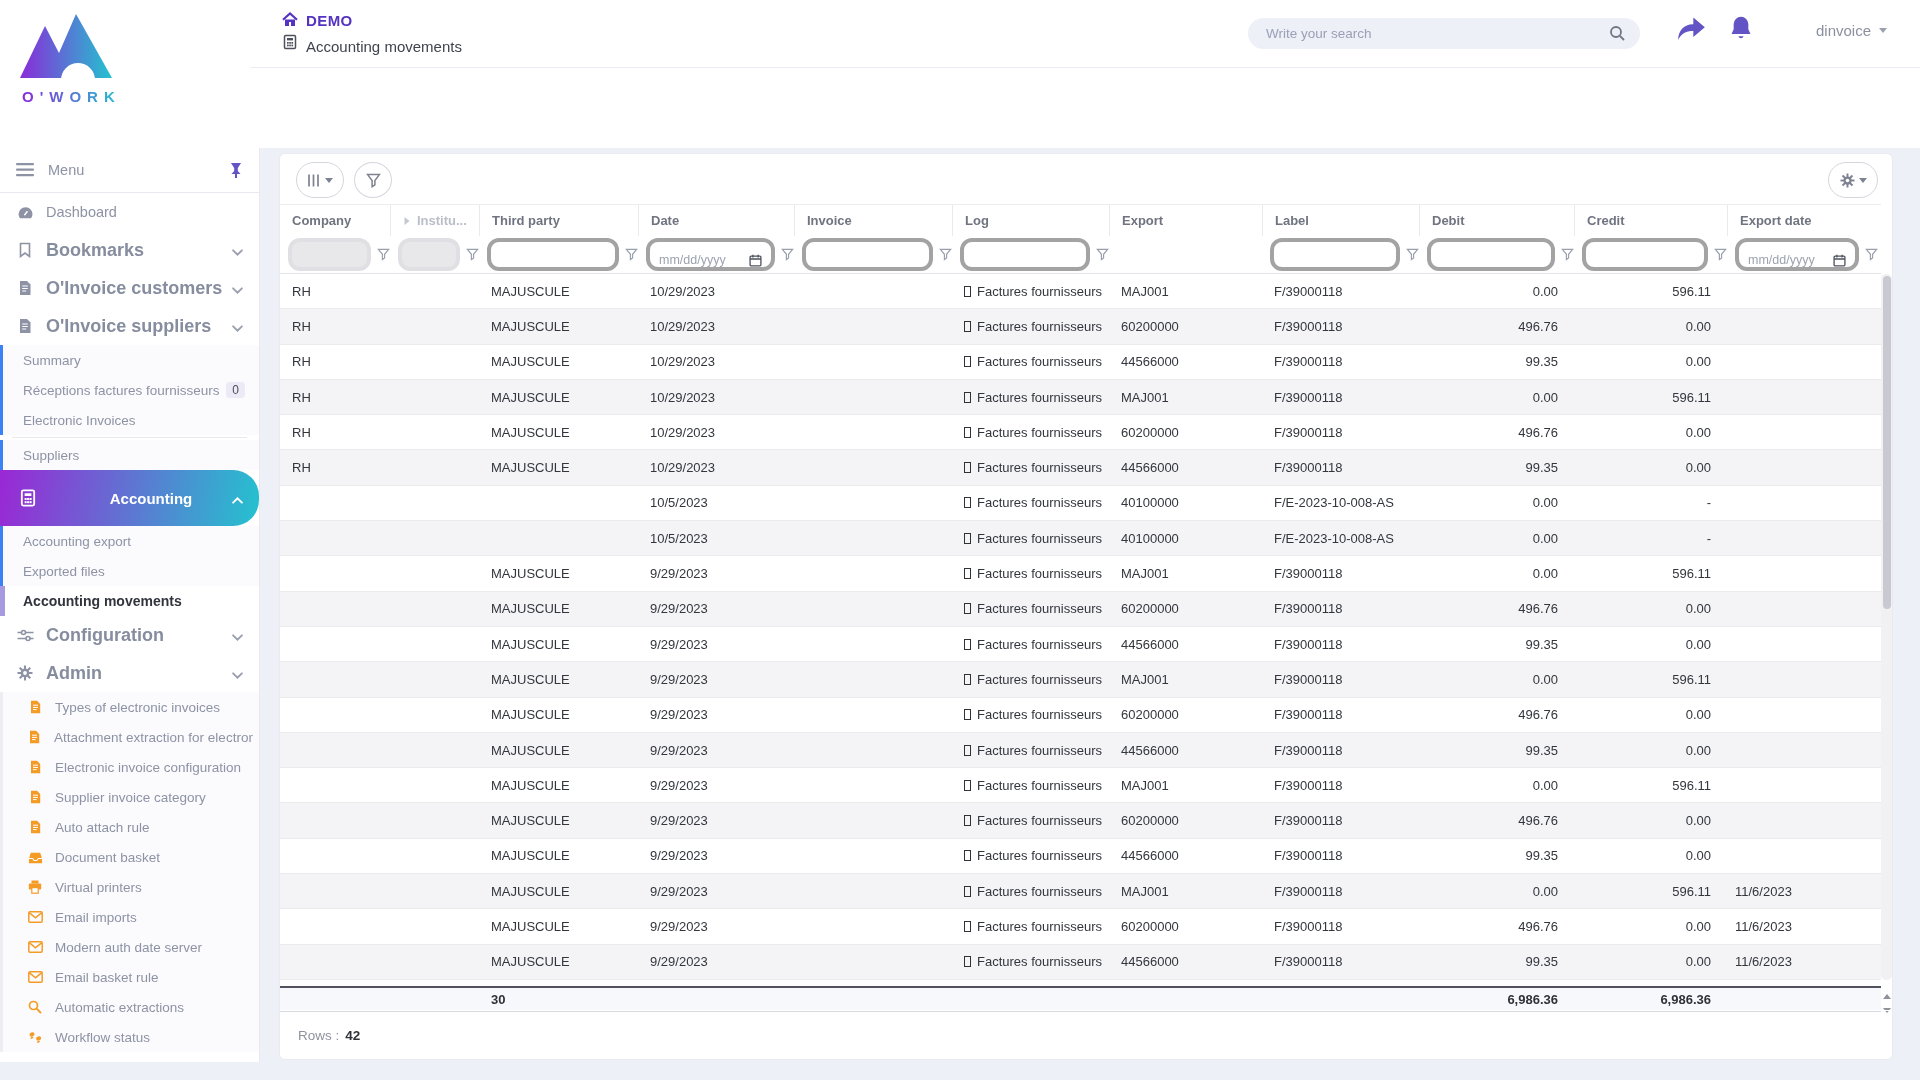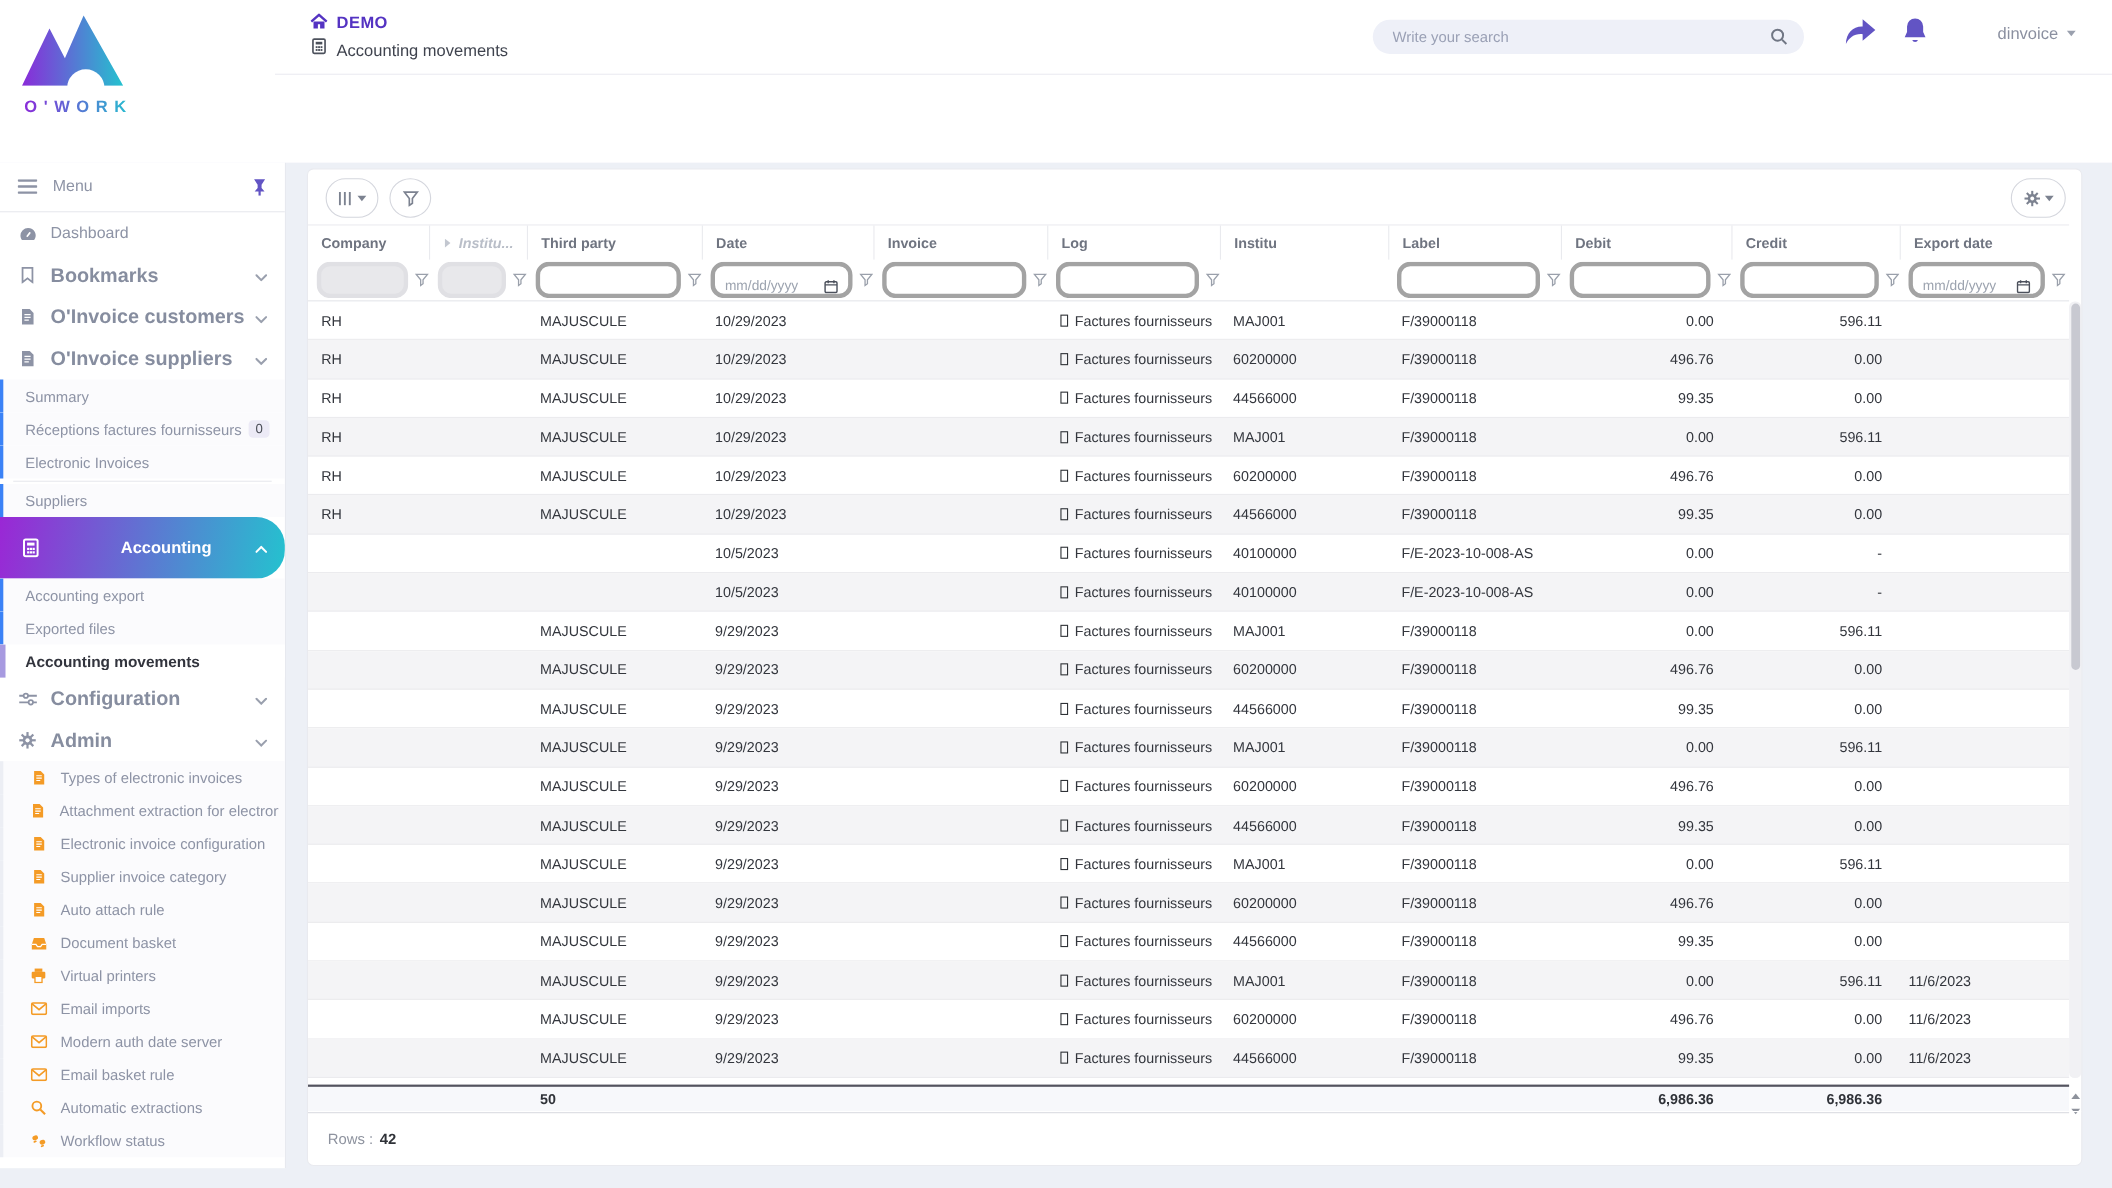--- a/index.html
+++ b/index.html
@@ -49,21 +49,21 @@
   
   .content { position:absolute; left:260px; top:148px; width:1660px; height:932px; background:#edf0f6; }
   .card { position:absolute; left:19px; top:5px; width:1614px; height:907px; background:#fff; border:1px solid #e9eaef; border-radius:6px; }
   .toolbar { position:absolute; left:0; top:0; width:100%; height:50px; }
   .tbtn { position:absolute; top:8px; height:36px; border:1px solid #d4d6dd; border-radius:18px; background:#fff; display:flex; align-items:center; justify-content:center; gap:4px; cursor:pointer; }
   .tbl-wrap { position:absolute; left:0; top:50px; width:1601px; }
   .grid-row { display:grid; }
   .hdr-row { height:32px; border-top:1px solid #ececf0; align-items:center; }
   .hdr-cell { font-size:13px; font-weight:bold; color:#6f7480; padding-left:12px; height:100%; display:flex; align-items:center; border-left:1px solid #e9eaee; overflow:hidden; white-space:nowrap; }
   .hdr-cell:first-child { border-left:none; }
-  .hdr-cell.muted { color:#b9bec8;font-style:italic; }
+  .hdr-cell.muted { color:#b9bec8; }
   .flt-row { height:38px; align-items:center; border-bottom:1px solid #e4e5ea; }
   .flt-cell { display:flex; align-items:center; gap:6px; padding-left:8px; overflow:hidden; }
   .pill { height:33px; border:4px solid #a3a3a3; border-radius:12px; background:#fff; display:flex; align-items:flex-end; padding:0 9px; gap:5px; }
   .pill input { border:none; outline:none; width:100%; background:transparent; font-size:12px; font-family:"Liberation Sans",sans-serif; }
   .pill.disabled { background:#e8e8eb; border-color:#e0e0e4; }
   .pill .ph { font-size:12.5px; color:#9ca3af; flex:1; }
   .body-rows { }
   .data-row { height:35.3px; align-items:center; border-bottom:1px solid #ebebee; font-size:13px; color:#33363d; }
   .data-row:nth-child(even) { background:#f4f4f6; }
   .cell { padding-left:12px; white-space:nowrap; overflow:hidden; }
@@ -447,21 +447,21 @@
             <div class="hdr-cell">
               <span>Date</span>
             </div>
             <div class="hdr-cell">
               <span>Invoice</span>
             </div>
             <div class="hdr-cell">
               <span>Log</span>
             </div>
             <div class="hdr-cell">
-              <span>Institu</span>
+              <span>Export</span>
             </div>
             <div class="hdr-cell">
               <span>Label</span>
             </div>
             <div class="hdr-cell">
               <span>Debit</span>
             </div>
             <div class="hdr-cell">
               <span>Credit</span>
             </div>
@@ -820,21 +820,21 @@
               <div class="cell num">99.35</div>
               <div class="cell num">0.00</div>
               <div class="cell" style="padding-left:8px">11/6/2023</div>
             </div>
           </div>
       </div>
 
       <div class="grid-row total-row" id="total-row" style="top: 832px; grid-template-columns: 110px 89px 159px 156px 158px 157px 153px 157px 155px 153px 151px;">
           <div class="cell"></div>
           <div class="cell"></div>
-          <div class="cell">50</div>
+          <div class="cell">30</div>
           <div class="cell"></div>
           <div class="cell"></div>
           <div class="cell"></div>
           <div class="cell"></div>
           <div class="cell"></div>
           <div class="cell num">6,986.36</div>
           <div class="cell num">6,986.36</div>
           <div class="cell"></div>
         </div>
 

